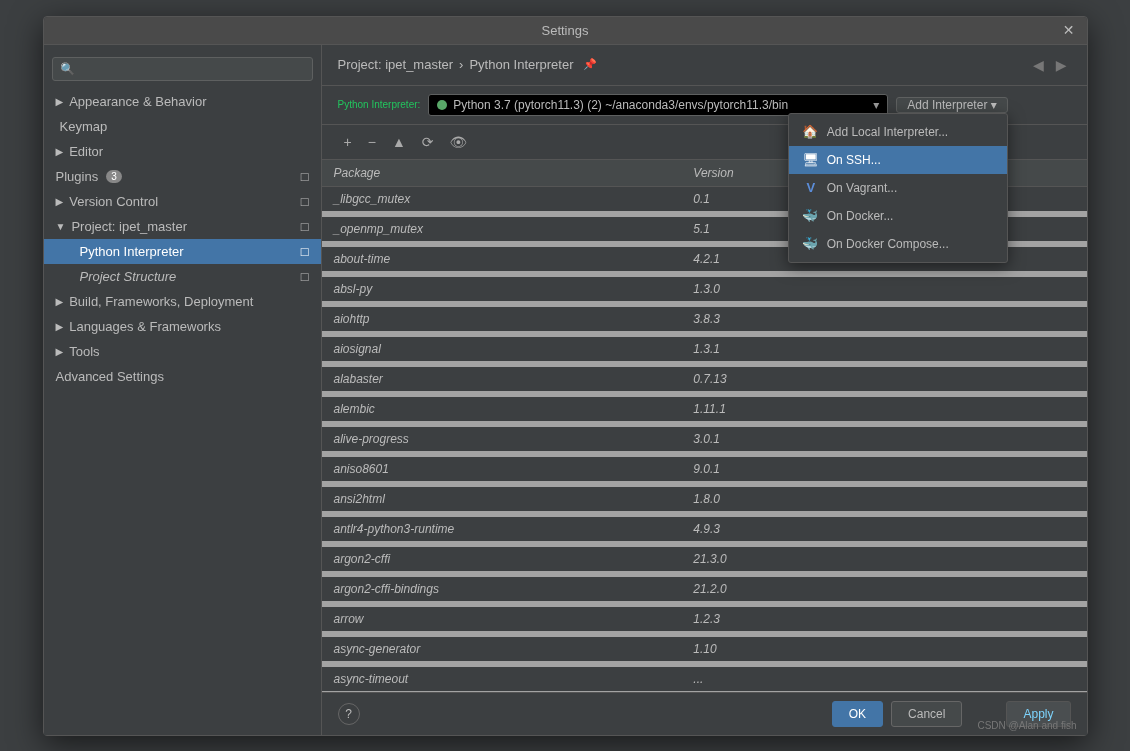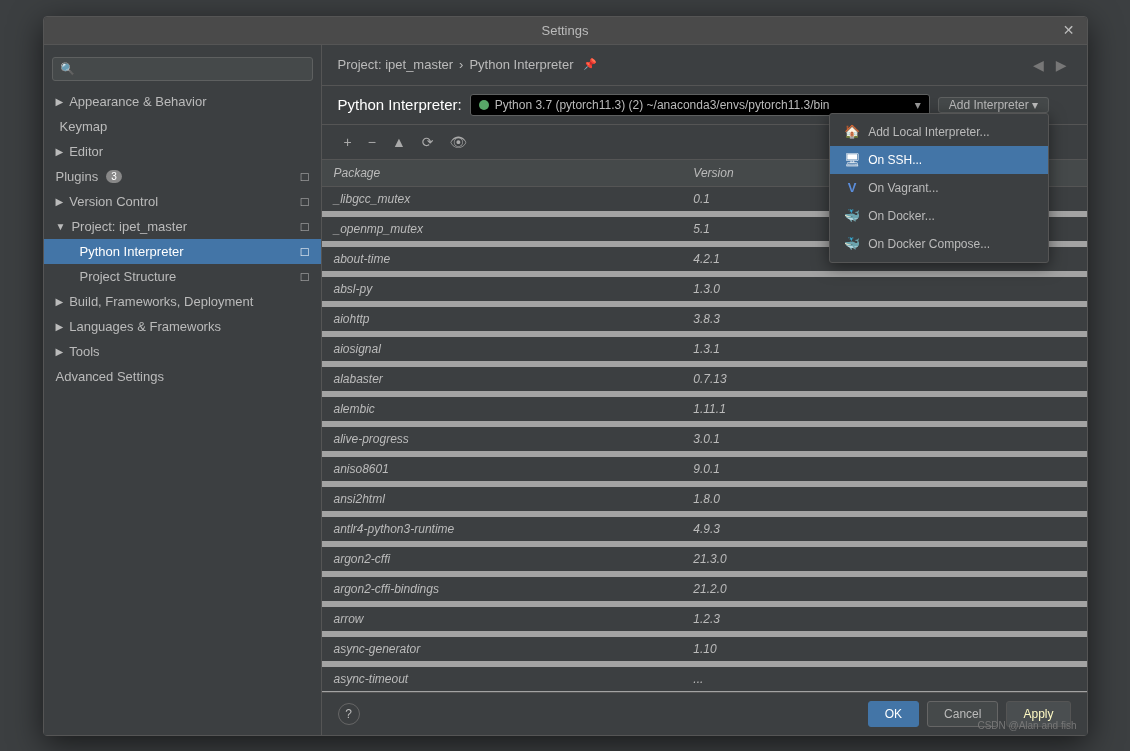--- a/index.html
+++ b/index.html
@@ -156,22 +156,22 @@
     .interpreter-bar {
       padding: 8px 16px;
       display: flex;
       align-items: center;
       gap: 8px;
       border-bottom: 1px solid #555;
       position: relative;
     }
 
     .interpreter-label {
-      color: #ffffff;
-      font-size: 15px;
+      color: #22c55e;
+      font-size: 10px;
       white-space: nowrap;
       text-align: right;
     }
 
     .interpreter-select {
       background: #000000;
       border: 1px solid #5e6060;
       border-radius: 3px;
       color: #bbb;
       padding: 3px 8px;
@@ -349,23 +349,24 @@
     }
 
     .footer-btn.secondary {
       background: #45494a;
       color: #bbb;
       border-color: #666;
     }
 
     .footer-btn.disabled {
       background: #4a4e50;
-      color: #fef9c3;
+      color: #7dd3fc;
       border-color: #555;
       cursor: default;
+      margin-left: 36px;
     }
 
     .watermark {
       position: absolute;
       bottom: 4px;
       right: 10px;
       color: #777;
       font-size: 10px;
     }
   </style>
@@ -414,21 +415,21 @@
         <span class="arrow">▼</span>
         <span>Project: ipet_master</span>
         <span style="margin-left:auto;">□</span>
       </div>
 
       <div class="sidebar-item selected" style="padding-left: 36px;">
         <span>Python Interpreter</span>
         <span style="margin-left:auto;">□</span>
       </div>
 
-      <div class="sidebar-item" style="padding-left: 36px;">
+      <div class="sidebar-item" style="padding-left: 36px; font-style: italic;">
         <span>Project Structure</span>
         <span style="margin-left:auto;">□</span>
       </div>
 
       <div class="sidebar-item">
         <span class="arrow">▶</span>
         <span>Build, Frameworks, Deployment</span>
       </div>
 
       <div class="sidebar-item">

